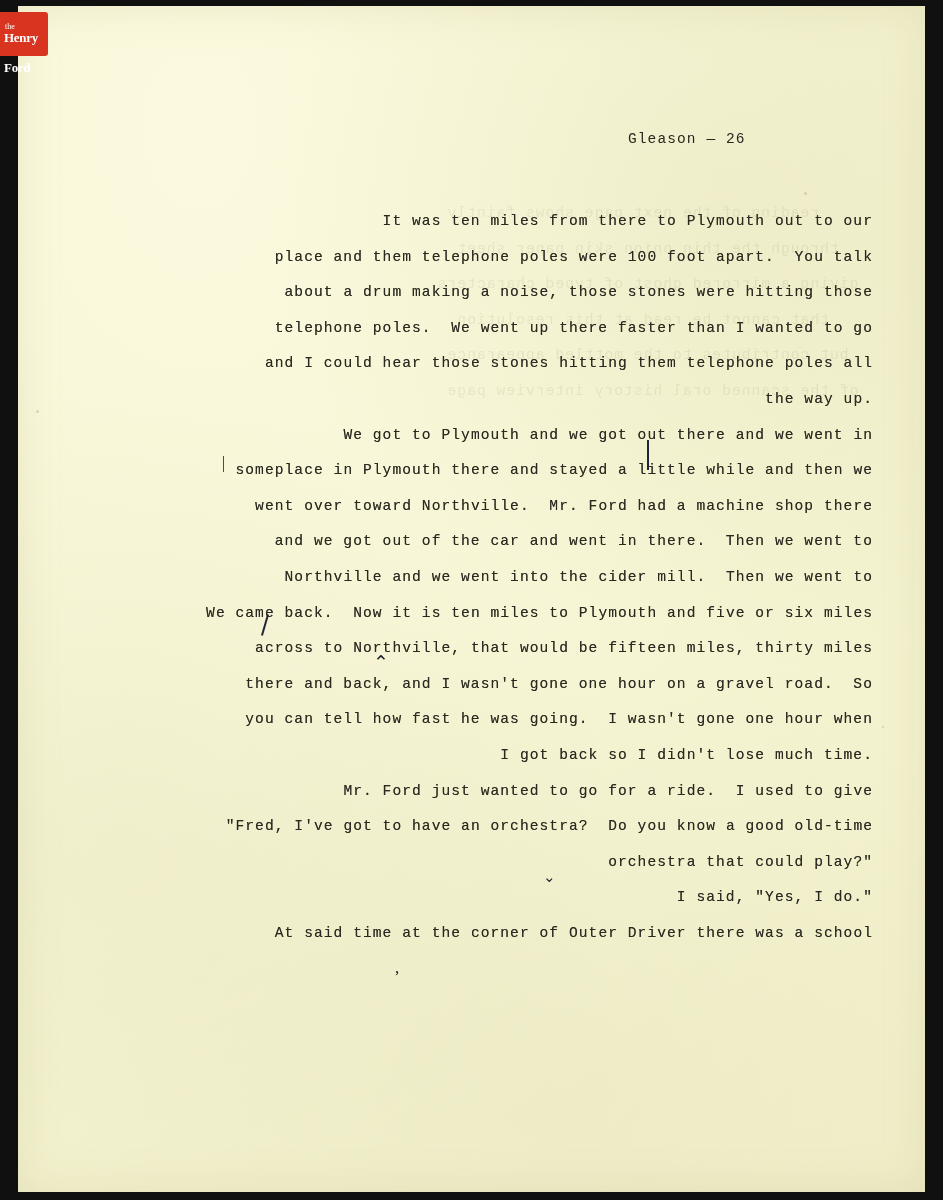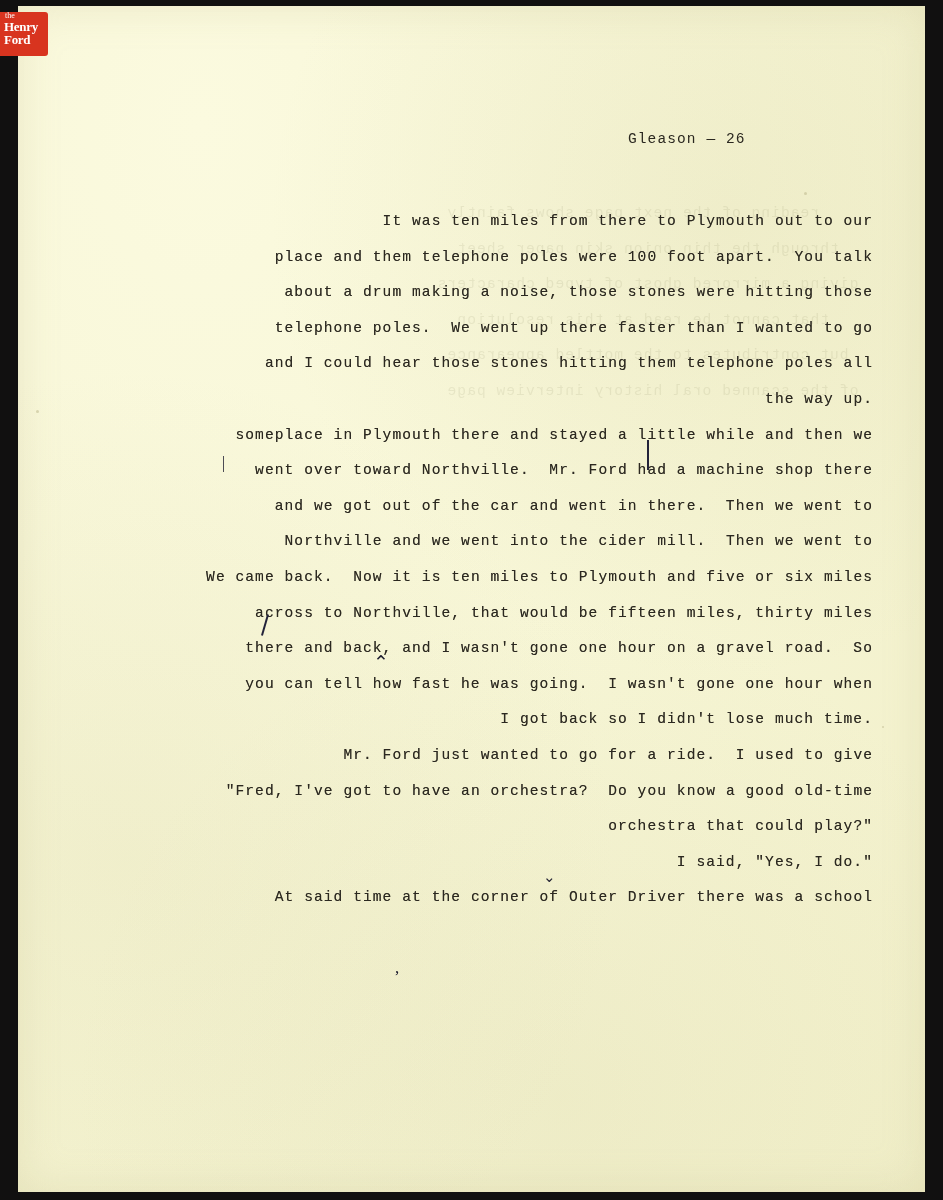--- a/index.html
+++ b/index.html
@@ -51,21 +51,21 @@
     position: absolute;
     left: 0px;
     top: 12px;
     width: 48px;
     height: 44px;
     background: #d8341f;
     color: #ffffff;
     border-radius: 0 3px 3px 0;
     z-index: 6;
     line-height: 1;
-    padding: 0 0 0 4px;
+    padding: 11px 0 0 4px;
     box-sizing: border-box;
   }
   #logo .l1 {
     font-size: 8px;
     font-family: "Liberation Serif", serif;
     display: block;
     margin-left: 1px;
   }
   #logo .l2 {
     font-size: 13px;
@@ -73,20 +73,21 @@
     font-family: "Liberation Serif", serif;
     display: block;
     letter-spacing: -0.3px;
   }
   #logo .l3 {
     font-size: 13px;
     font-weight: bold;
     font-family: "Liberation Serif", serif;
     display: block;
     letter-spacing: -0.3px;
+    margin-top: 17px;
   }
 
   
   #typed {
     position: absolute;
     left: 0; top: 0; right: 0; bottom: 0;
     font-family: "Liberation Mono", "DejaVu Sans Mono", monospace;
     color: #25221c;
     z-index: 4;
   }
@@ -182,20 +183,21 @@
 
       <div class="hdr">Gleason  —  26</div>
 
       <div id="body-text">
         <div class="ln">        It was ten miles from there to Plymouth out to our</div>
         <div class="ln">place and them telephone poles were 100 foot apart.  You talk</div>
         <div class="ln">about a drum making a noise, those stones were hitting those</div>
         <div class="ln">telephone poles.  We went up there faster than I wanted to go</div>
         <div class="ln">and I could hear those stones hitting them telephone poles all</div>
         <div class="ln">the way up.</div>
+        <div class="ln">        We got to Plymouth and we got out there and we went in</div>
         <div class="ln">someplace in Plymouth there and stayed a little while and then we</div>
         <div class="ln">went over toward Northville.  Mr. Ford had a machine shop there</div>
         <div class="ln">and we got out of the car and went in there.  Then we went to</div>
         <div class="ln">Northville and we went into the cider mill.  Then we went to</div>
         <div class="ln">We came back.  Now it is ten miles to Plymouth and five or six miles</div>
         <div class="ln">across to Northville, that would be fifteen miles, thirty miles</div>
         <div class="ln">there and back, and I wasn't gone one hour on a gravel road.  So</div>
         <div class="ln">you can tell how fast he was going.  I wasn't gone one hour when</div>
         <div class="ln">I got back so I didn't lose much time.</div>
         <div class="ln">        Mr. Ford just wanted to go for a ride.  I used to give</div>

